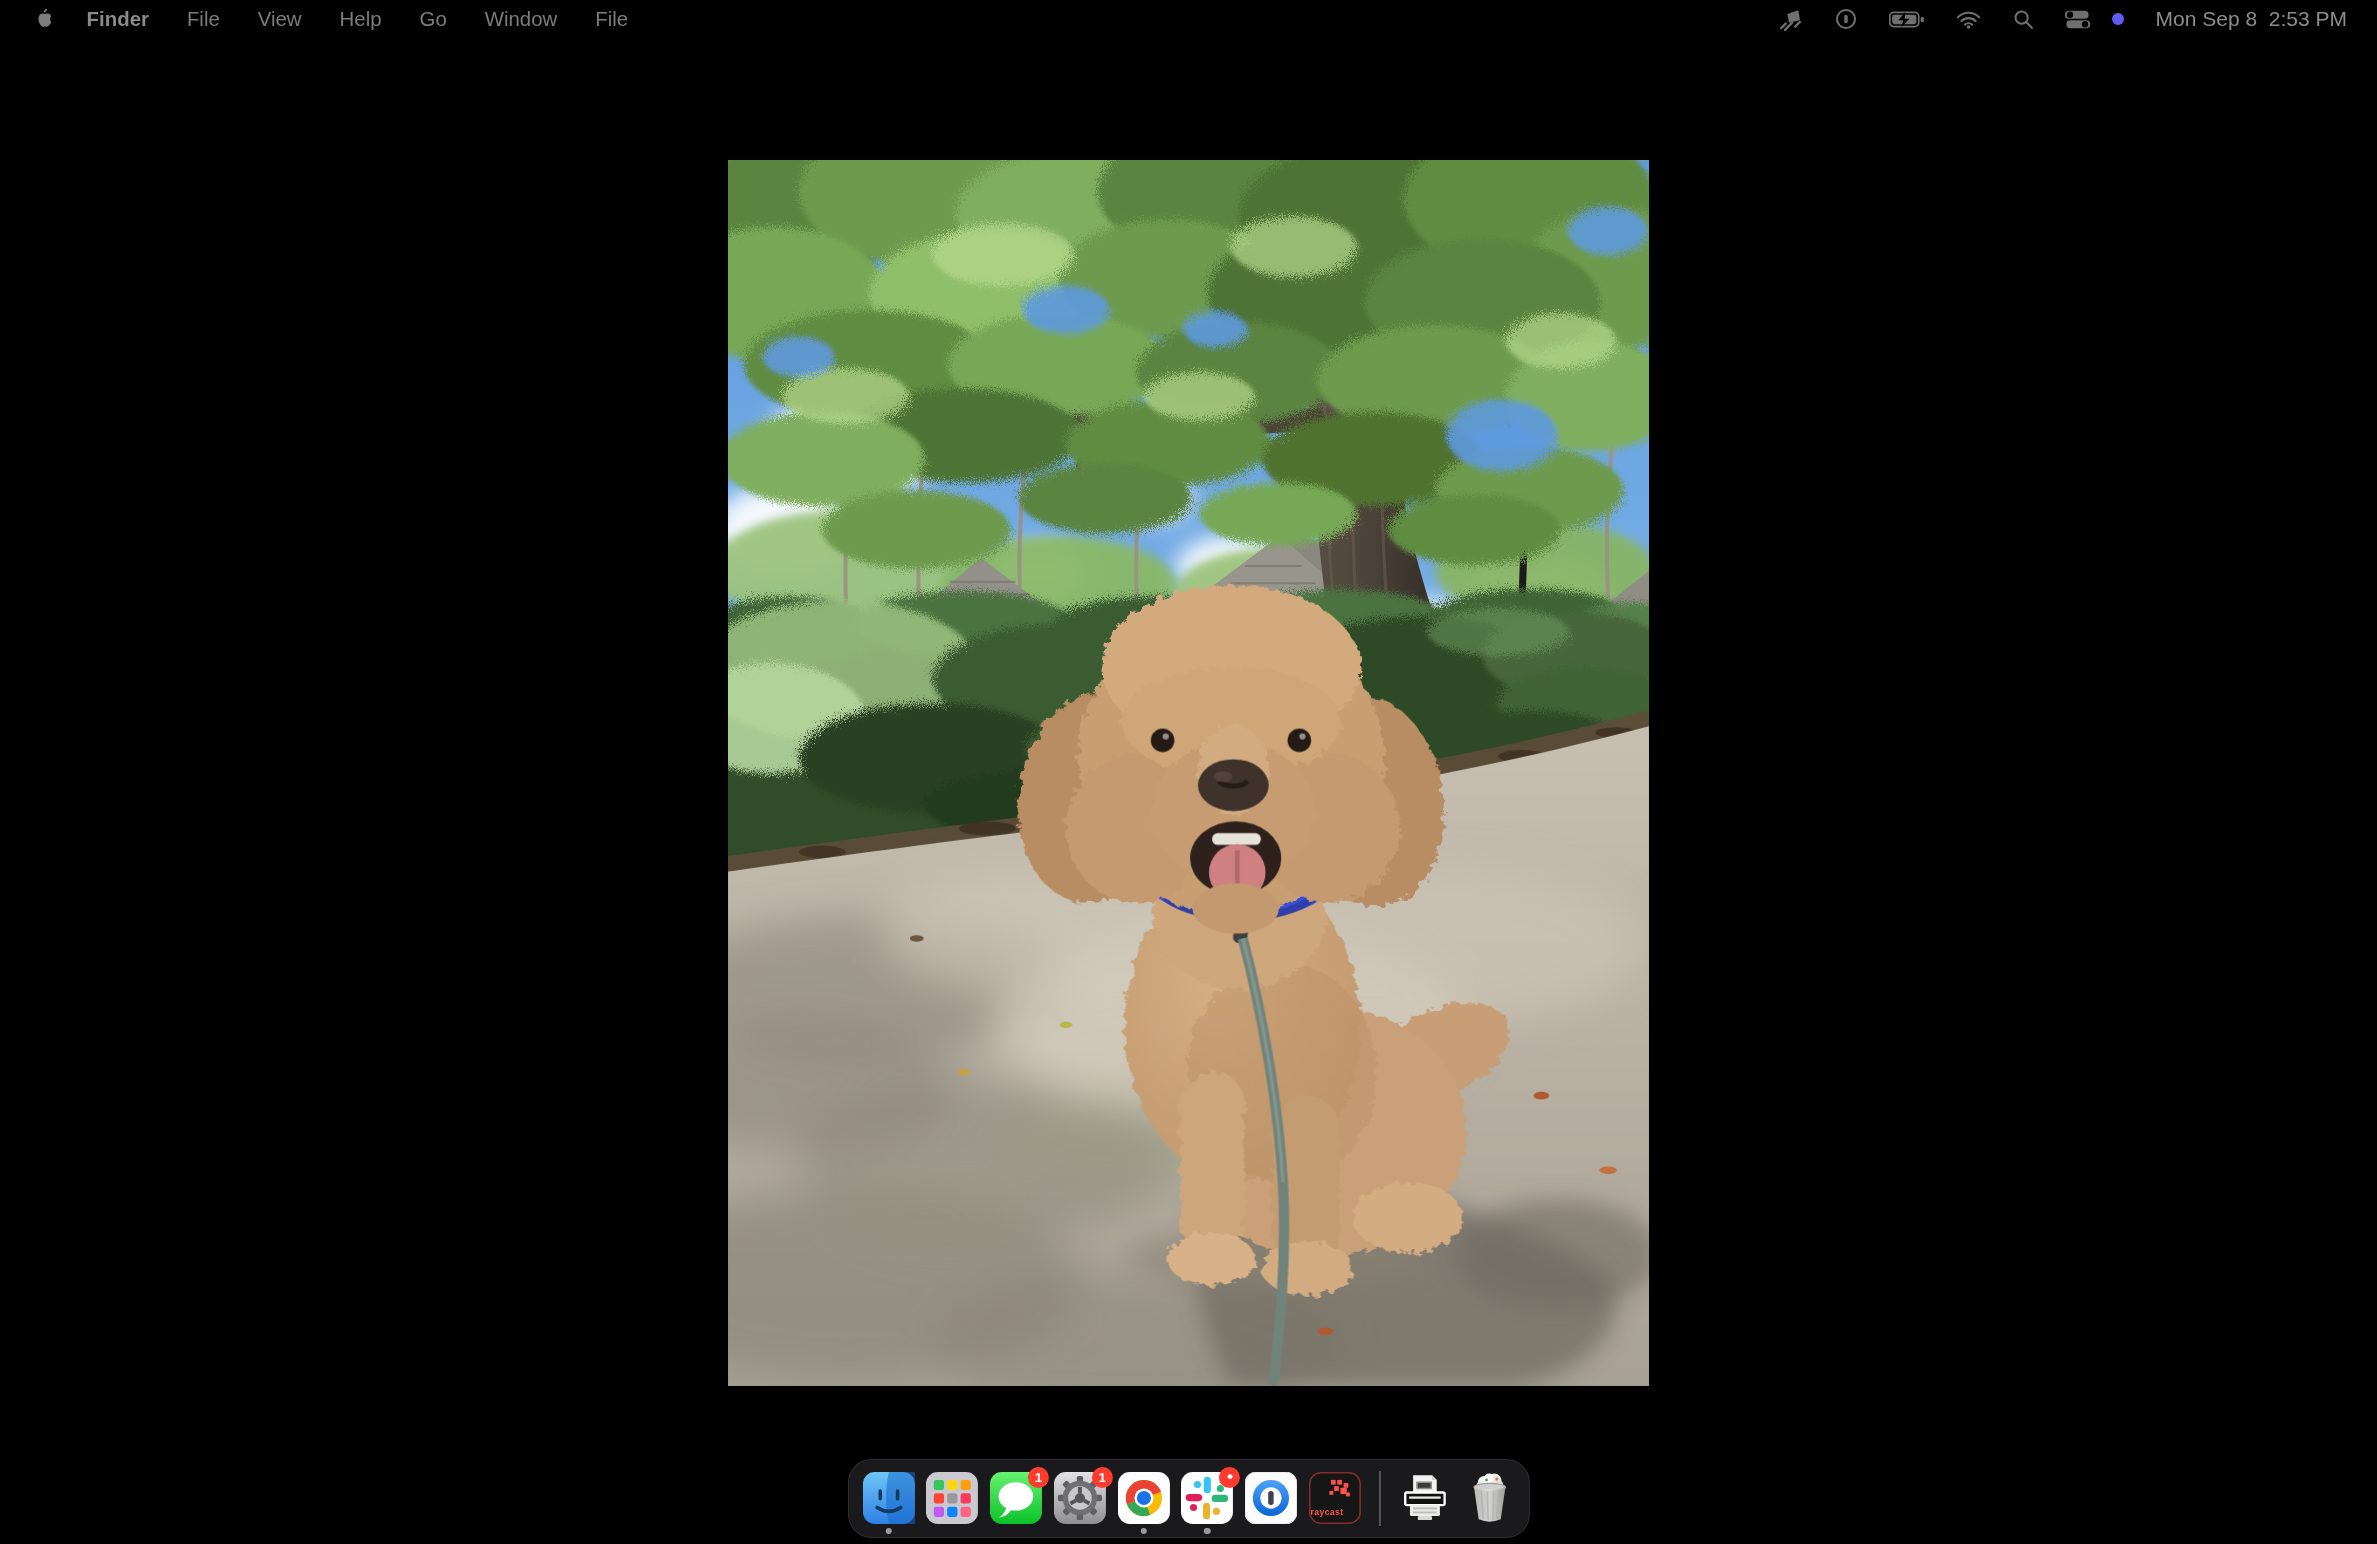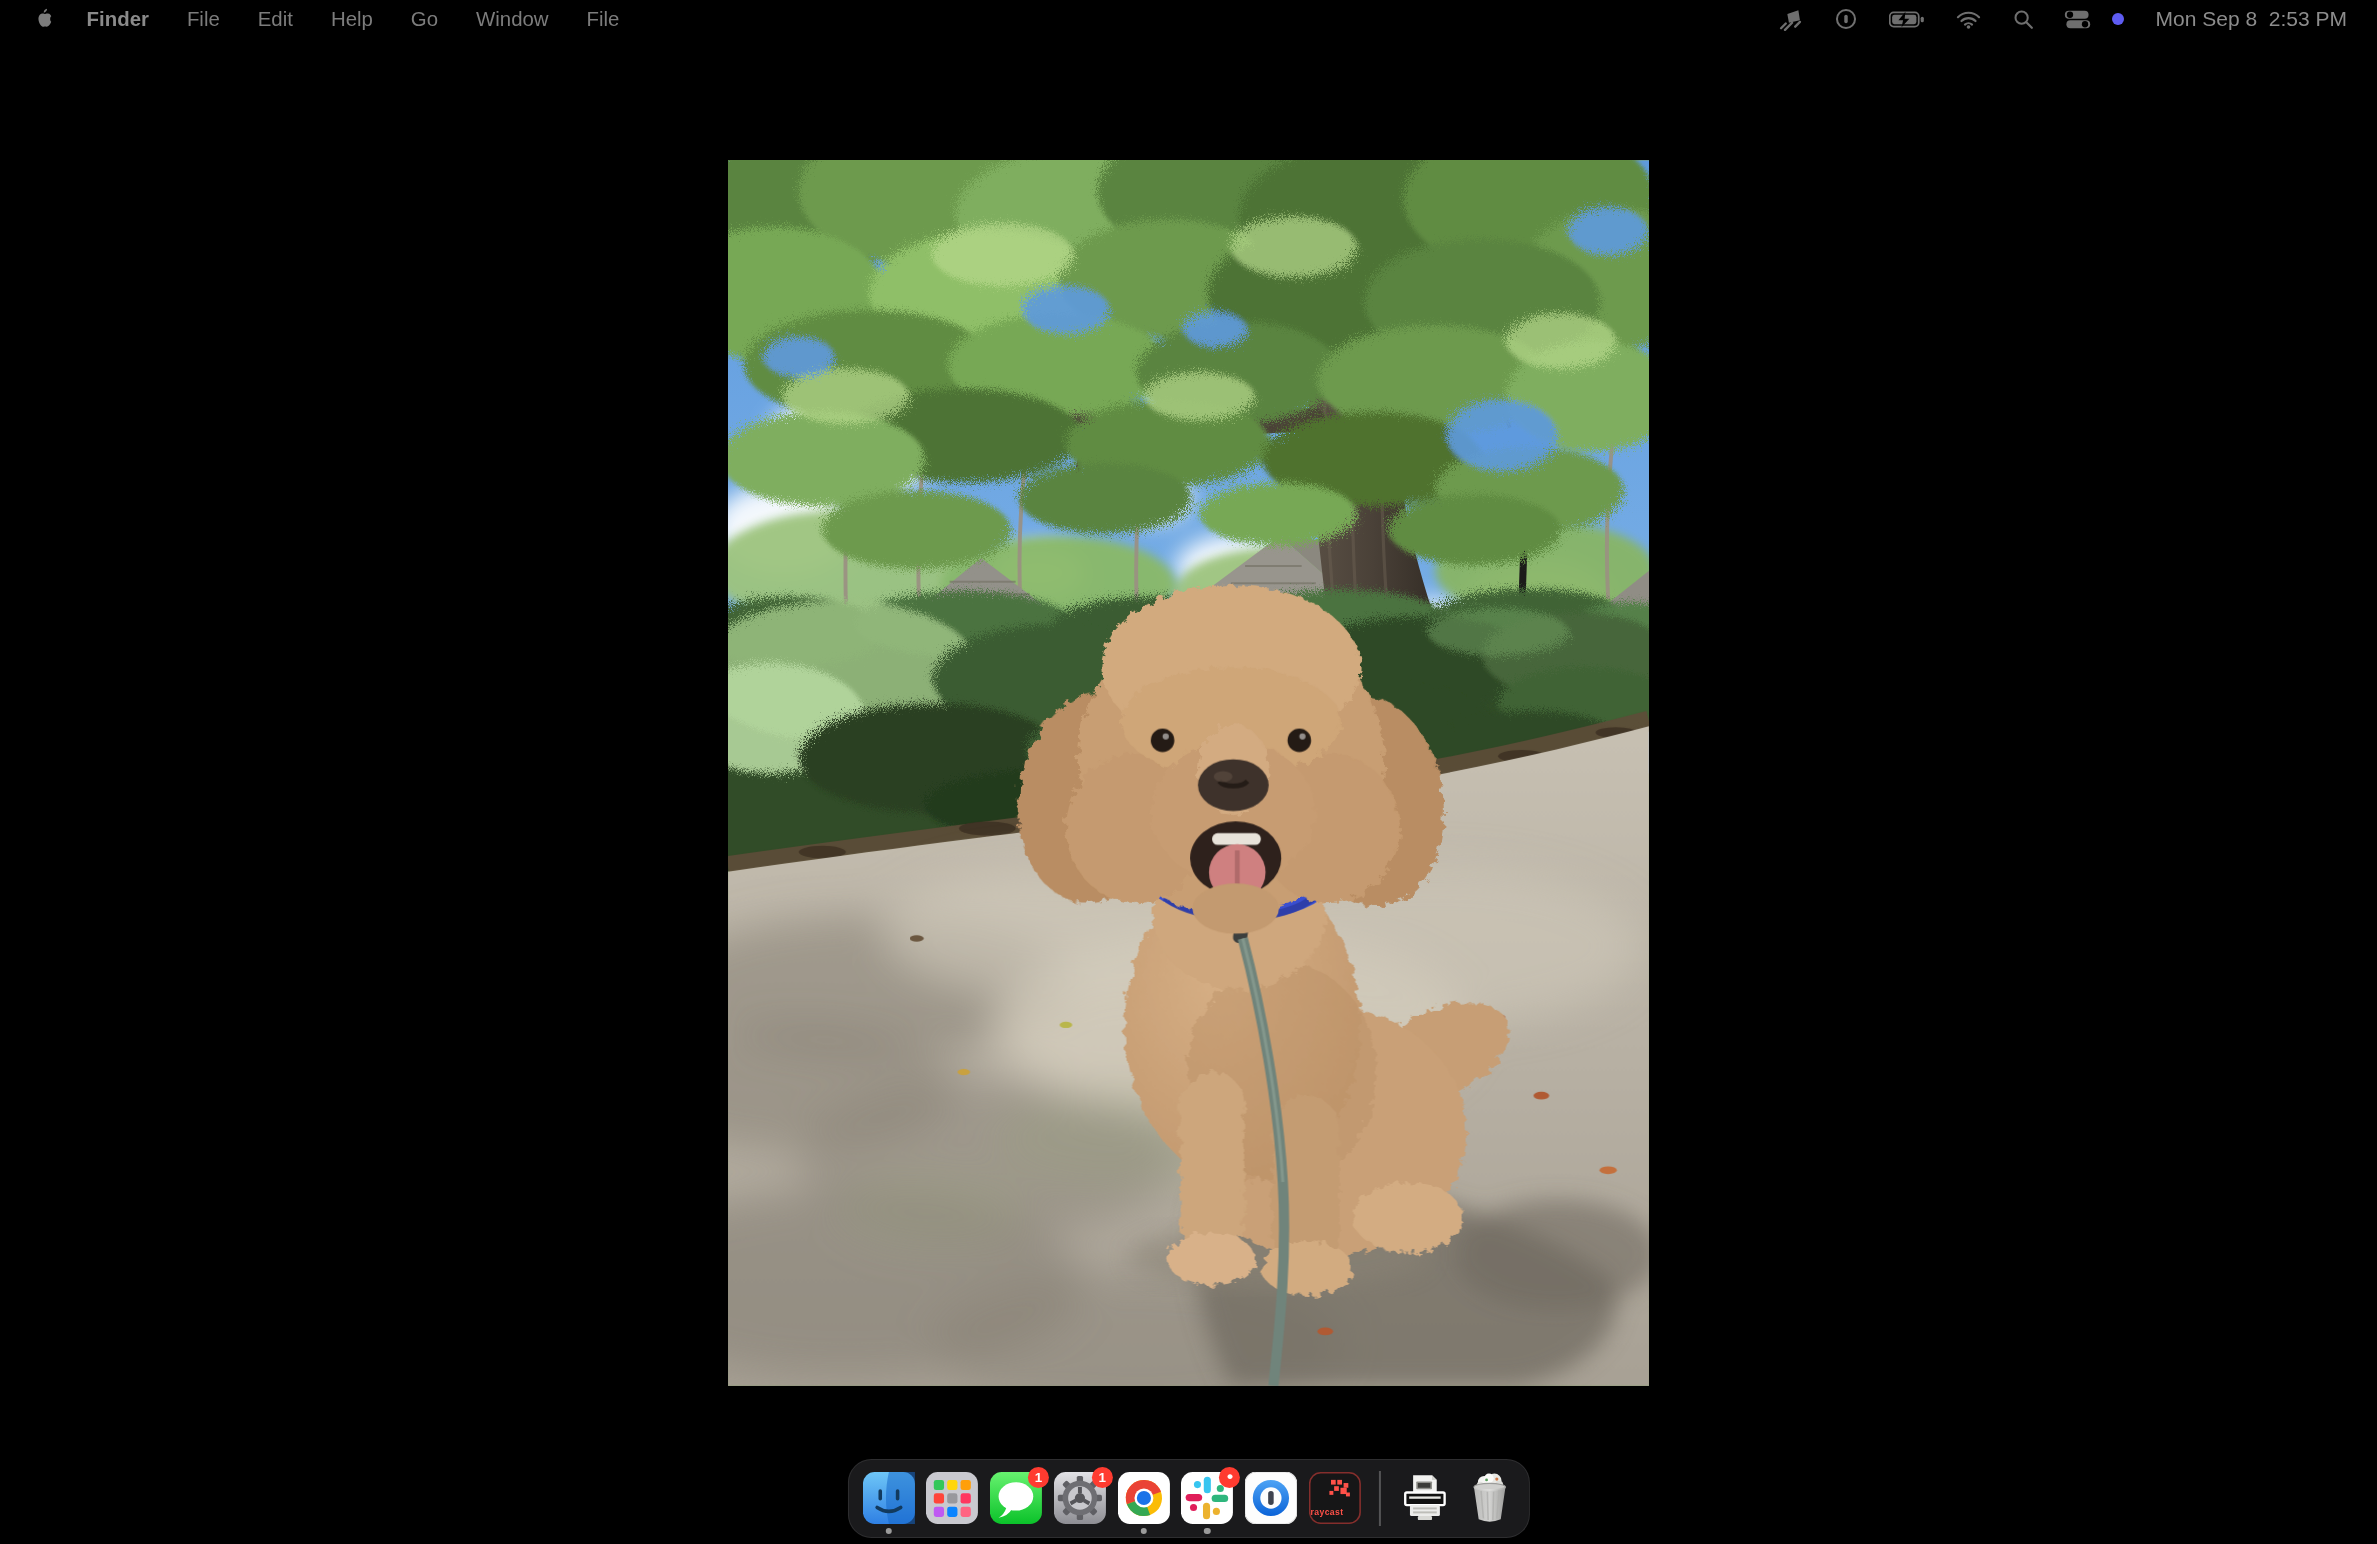--- a/index.html
+++ b/index.html
@@ -46,21 +46,21 @@
   <div class="menubar">
     <div class="apple">
       <svg width="21" height="25" viewBox="0 0 27 32">
         <path fill="#7c7c7c" d="M18.9 8.2c2.9 0 5.2 2.6 5.2 6.6 0 5.6-3.7 10.6-6.6 10.6-1.4-.6-2.4-.6-3.8 0-2.9 0-6.7-4.8-6.7-10.4 0-4 2.4-6.8 5.4-6.8 1.6 0 2.5.8 2.9.8.4 0 1.5-.8 3.6-.8z"></path>
         <path fill="#7c7c7c" d="M13.8 7.2c-.2-2.4 1.8-4.7 4.2-4.9.3 2.5-2 4.8-4.2 4.9z"></path>
         <circle cx="26.2" cy="15.5" r="4.2" fill="#000"></circle>
       </svg>
     </div>
     <div class="menu-item bold">Finder</div>
     <div class="menu-item">File</div>
-    <div class="menu-item">Edit</div>
+    <div class="menu-item">View</div>
     <div class="menu-item">Help</div>
     <div class="menu-item">Go</div>
     <div class="menu-item">Window</div>
     <div class="menu-item">File</div>
 
     <div class="mb-right">
       <div class="sicon">
         <svg width="27" height="23.6" viewBox="0 0 34 30">
           <g stroke="#6f6f6f" stroke-width="3" stroke-linecap="round">
             <line x1="5" y1="27" x2="11" y2="21"></line>

